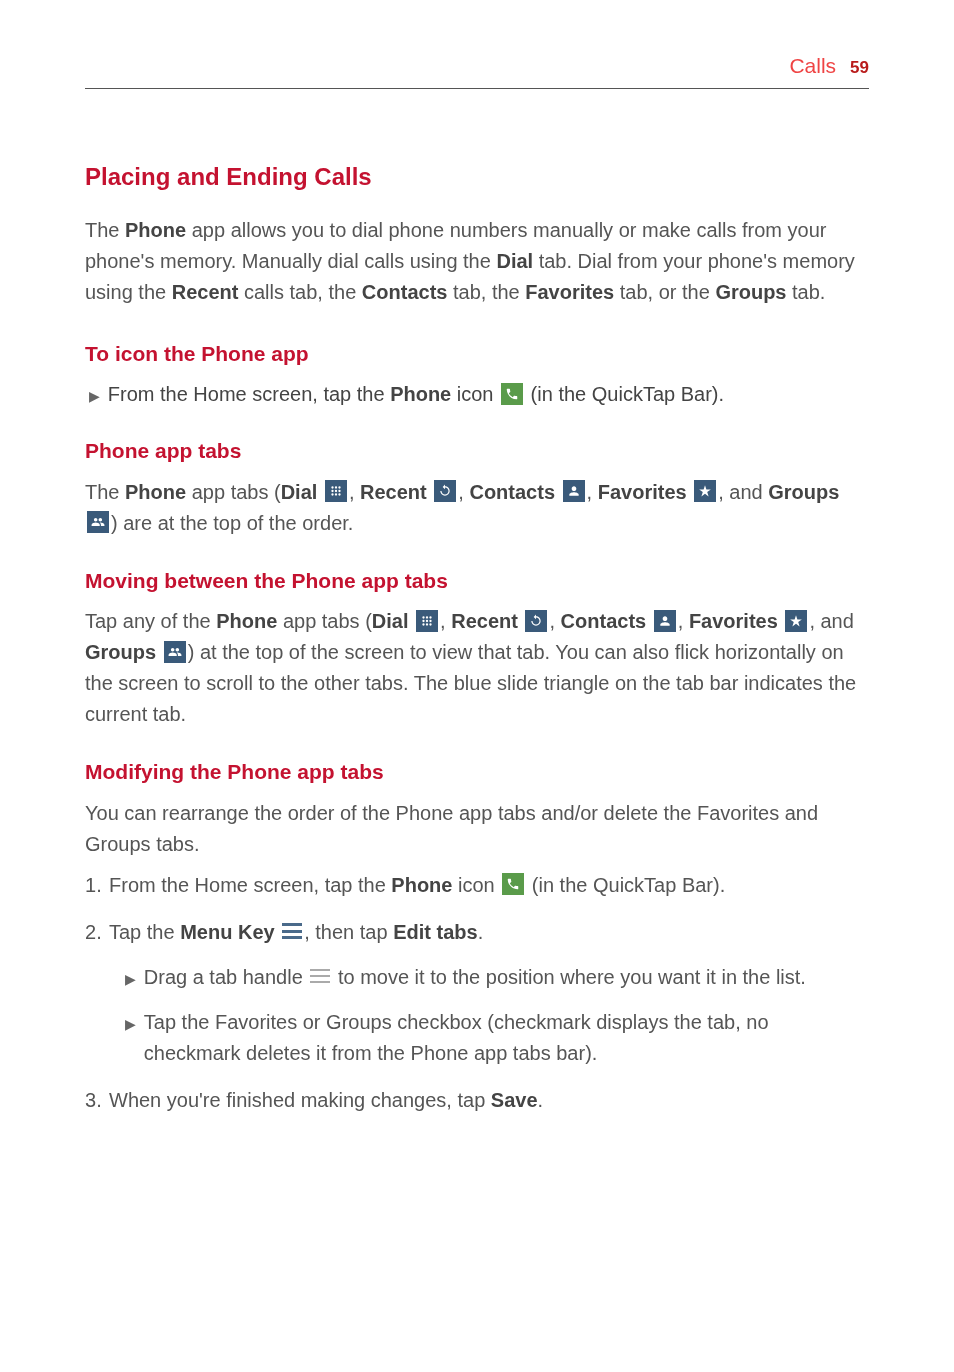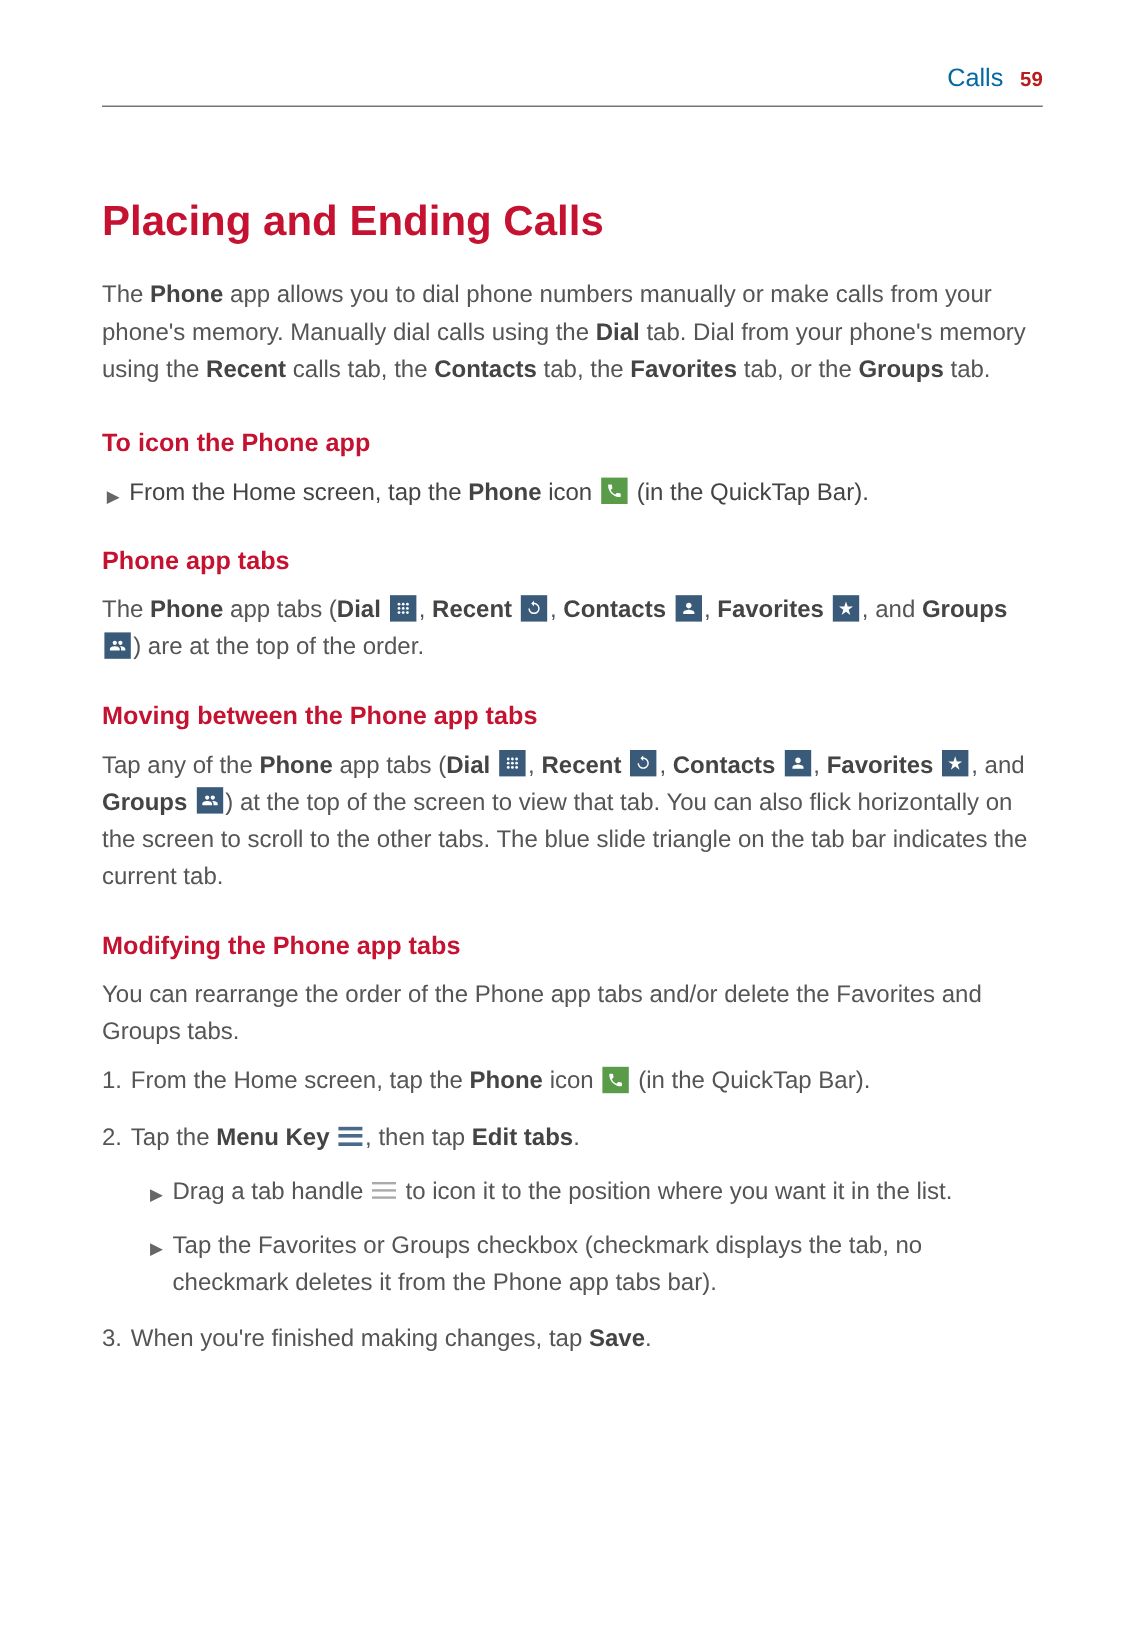--- a/index.html
+++ b/index.html
@@ -21,30 +21,30 @@
       display: flex;
       justify-content: flex-end;
       align-items: baseline;
       border-bottom: 1.5px solid #555;
       padding-bottom: 6px;
       margin-bottom: 70px;
       gap: 14px;
     }
     .header-title {
       font-size: 21px;
-      color: #0369a1;
+      color: #ef4444;
     }
     .header-page {
       font-size: 17px;
       font-weight: bold;
       color: #b91c1c;
     }
     h1 {
       color: #c41230;
-      font-size: 35px;
+      font-size: 24px;
       font-weight: bold;
       margin-bottom: 20px;
     }
     .intro {
       margin-bottom: 30px;
       color: #555;
       font-size: 20px;
       line-height: 1.55;
     }
     .subheading {
@@ -278,21 +278,21 @@
         <span></span>
         <span></span>
       </span><span>, then tap </span><span class="bold">Edit tabs</span><span>.</span>
     <div class="sub-bullet">
       <span class="arrow">▶</span>
       <div>
         <span>Drag a tab handle </span><span class="icon-handle">
             <span></span>
             <span></span>
             <span></span>
-          </span><span> to icon it to the position where you want it in the list.</span>
+          </span><span> to move it to the position where you want it in the list.</span>
       </div>
     </div>
     <div class="sub-bullet">
       <span class="arrow">▶</span>
       <div>Tap the Favorites or Groups checkbox (checkmark displays the tab, no checkmark deletes it from the Phone app tabs bar).</div>
     </div>
   </li>
   <li>
     <span>When you're finished making changes, tap </span><span class="bold">Save</span><span>.</span>
   </li>

